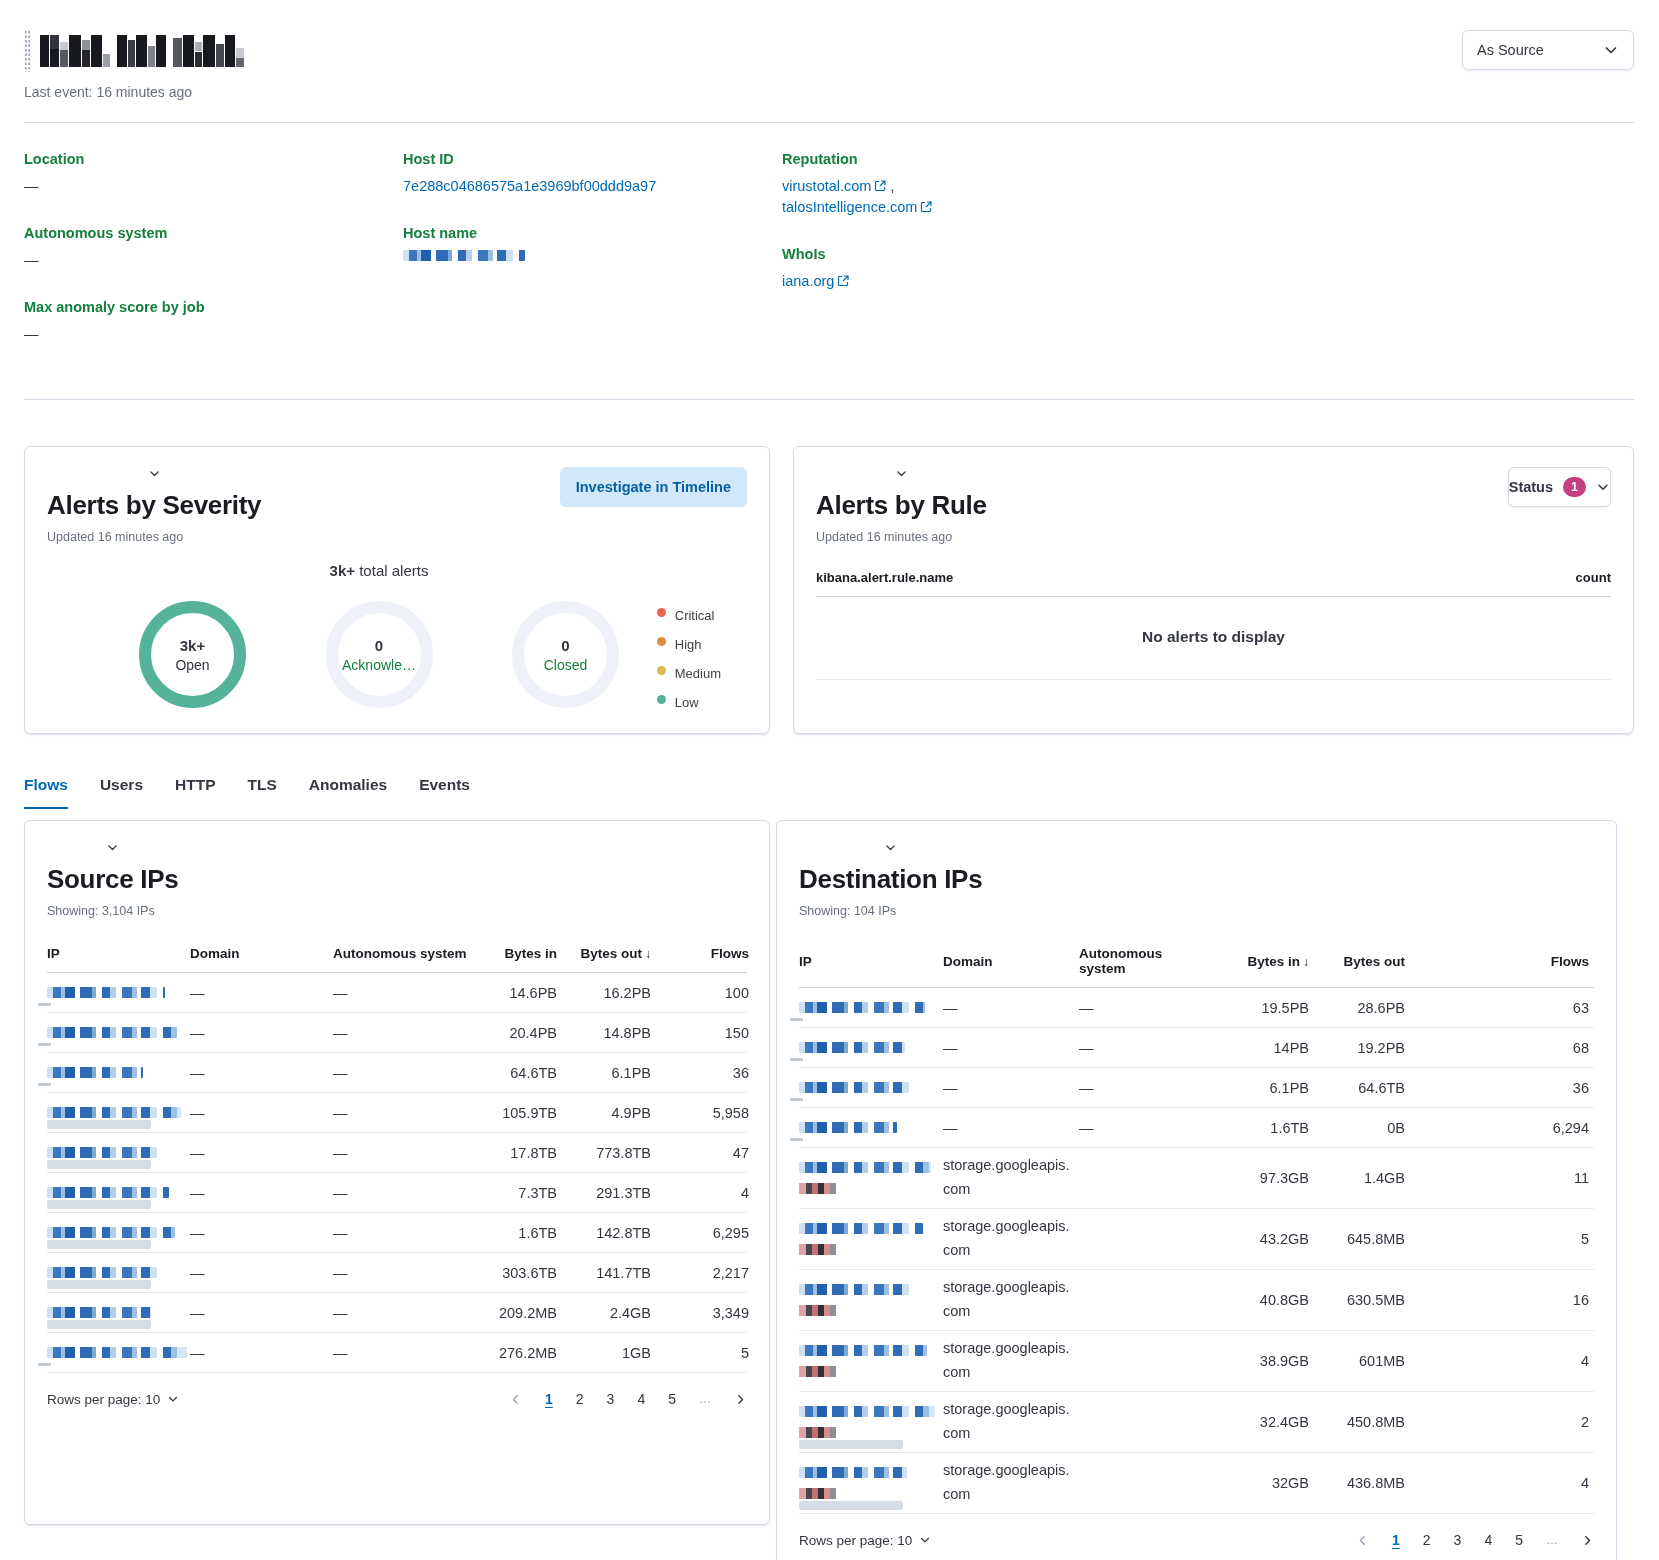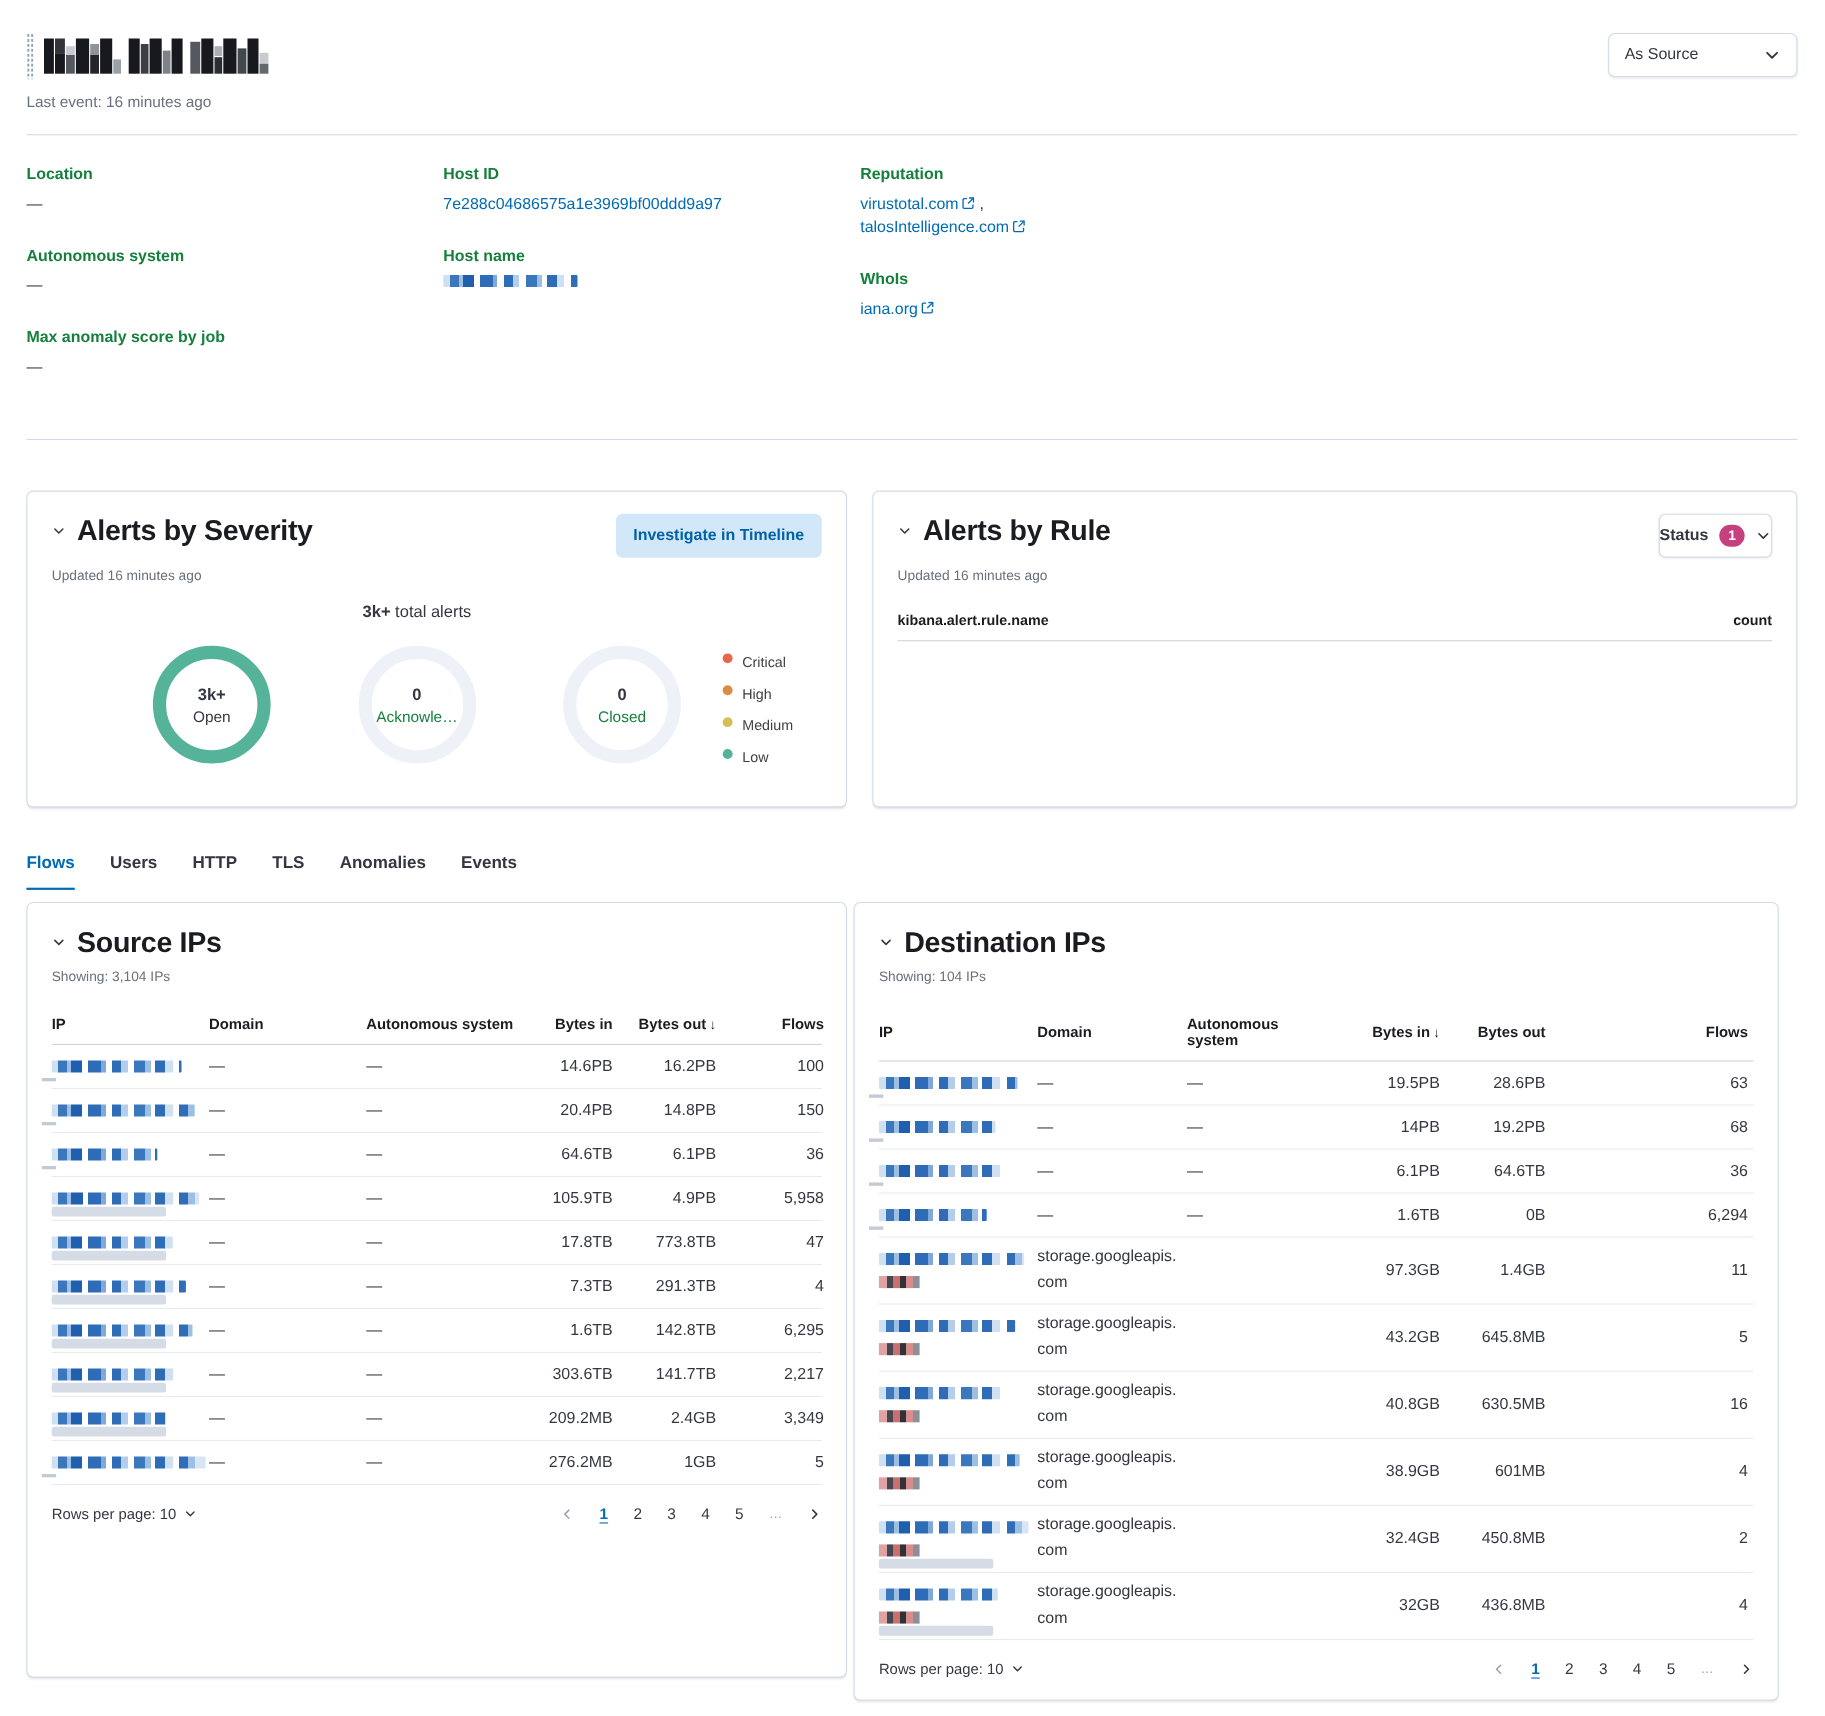--- a/index.html
+++ b/index.html
@@ -37,21 +37,21 @@
   a.lnk { color:#006bb4; text-decoration:none; cursor:pointer; }
   .ext-ic { stroke:#006bb4; fill:none; stroke-width:1.2; margin-left:3px; vertical-align:-1px; }
 
   
   .panels-row { display:flex; gap:23px; margin-top:46px; }
   .panel { background:#fff; border:1px solid #d3dae6; border-radius:6px;
     box-shadow:0 2px 2px -1px rgba(152,162,179,.3); padding:20px 22px; }
   .panel.sev { width:746px; height:288px; }
   .panel.rule { width:841px; height:288px; }
   .panel-head { display:flex; justify-content:space-between; align-items:flex-start; }
-  .panel-title { display:flex; align-items:center; gap:10px; cursor:pointer; }
+  .panel-title { display:flex; align-items:center; gap:10px; cursor:pointer;flex-direction:column; }
   .panel-title h2 { margin:0; font-size:26px; font-weight:700; color:#1a1c21; letter-spacing:-0.3px; }
   .updated { margin-top:9px; font-size:12.5px; color:#69707d; }
 
   .btn-investigate { background:#d2e7f8; color:#0061a6; border:none; border-radius:6px;
     height:40px; padding:0 16px; font-family:inherit; font-size:14.5px; font-weight:600; cursor:pointer; }
 
   .status-ctl { display:flex; align-items:center; gap:10px; height:40px; padding:0 0;
     background:#fff; border:1px solid #d3dae6; border-radius:6px;
     box-shadow:0 1px 2px rgba(152,162,179,.15); cursor:pointer; }
   .status-ctl b { font-size:14.5px; font-weight:700; }
@@ -305,20 +305,21 @@
           <svg class="chev" width="14" height="14" viewBox="0 0 16 16">
               <path d="M3.5 6l4.5 4.5L12.5 6"></path>
             </svg>
         </div>
       </div>
       <div class="updated">Updated 16 minutes ago</div>
       <div class="rule-thead">
         <span>kibana.alert.rule.name</span>
         <span>count</span>
       </div>
+      <div class="rule-empty">No alerts to display</div>
     </div>
   </div>
 
   <div class="tabs">
     <div class="tab active">Flows</div>
     <div class="tab">Users</div>
     <div class="tab">HTTP</div>
     <div class="tab">TLS</div>
     <div class="tab">Anomalies</div>
     <div class="tab">Events</div>

